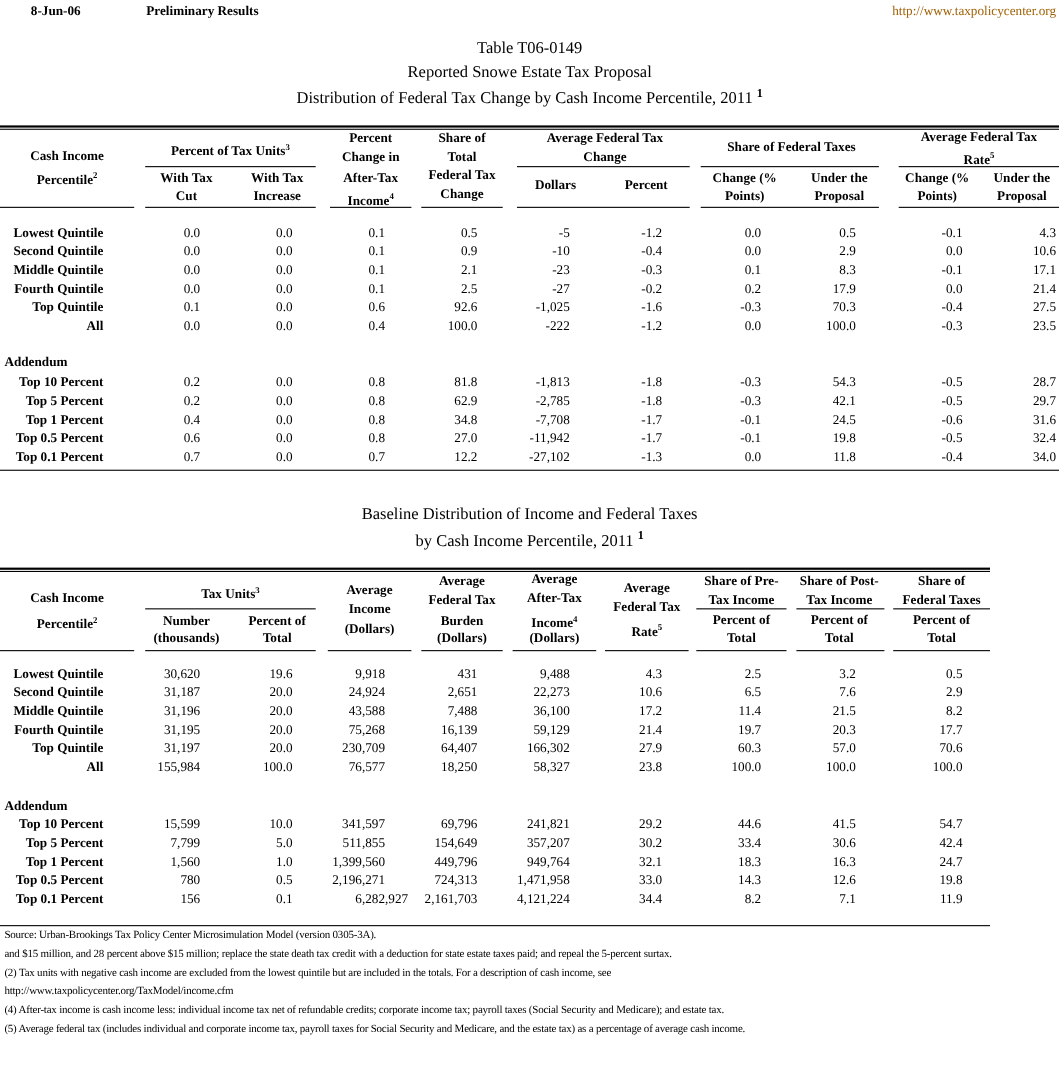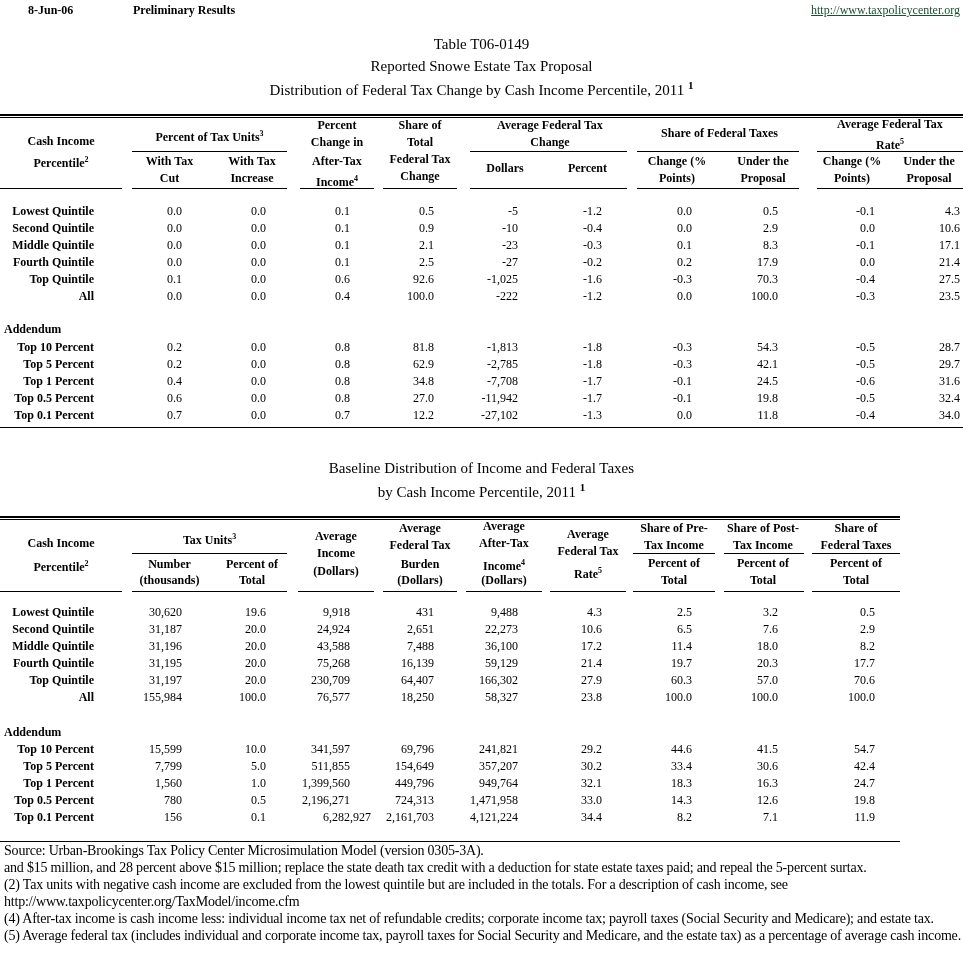--- a/index.html
+++ b/index.html
@@ -5,38 +5,38 @@
   * { box-sizing: border-box; margin: 0; padding: 0; }
   body {
     width: 963px; height: 979px; background: #ffffff; color: #000;
     font-family: "Liberation Serif", "DejaVu Serif", serif;
     position: relative; overflow: hidden;
   }
   .abs { position: absolute; }
   .topbar { font-size: 12px; font-weight: bold; top: 3px; }
   .topbar.date { left: 28px; }
   .topbar.prelim { left: 133px; }
-  .topbar.url { right: 3px; font-weight: normal; color: #14532d; text-decoration: underline; }
+  .topbar.url { right: 3px; font-weight: normal; color: #a16207; }
   .title { left: 0; width: 963px; text-align: center; font-size: 15px; font-weight: normal; }
   .title sup { font-size: 11px; font-weight: bold; vertical-align: 6px; }
 
   .hrule { position: absolute; height: 0; border-top: 1px solid #000; }
   .hdouble { position: absolute; height: 4px; border-top: 2px solid #000; border-bottom: 1px solid #000; }
 
   .hd { position: absolute; font-size: 12px; font-weight: bold; text-align: center; line-height: 17px; }
   .hd sup { font-size: 8px; vertical-align: 5px; }
   .hd2 { position: absolute; font-size: 12px; font-weight: bold; text-align: center; line-height: 17px; }
   .hd2 sup { font-size: 8px; vertical-align: 5px; }
 
   .row { position: absolute; left: 0; width: 963px; height: 17px; font-size: 12px; }
   .row span { position: absolute; top: 0; text-align: right; white-space: nowrap; }
   .row .lbl { font-weight: bold; left: 0; width: 94px; }
   .addendum { position: absolute; left: 4px; font-size: 12px; font-weight: bold; }
 
-  .notes { position: absolute; left: 4px; width: 960px; font-size: 14px; line-height: 17px; letter-spacing: -0.2px; }
+  .notes { position: absolute; left: 4px; width: 960px; font-size: 10px; line-height: 17px; letter-spacing: -0.2px; }
   .notes div { white-space: nowrap; }
 </style>
 </head>
 <body>
 
 <div class="abs topbar date">8-Jun-06</div>
 <div class="abs topbar prelim">Preliminary Results</div>
 <a class="abs topbar url">http://www.taxpolicycenter.org</a>
 
 <div class="abs title" style="top:36px;">Table T06-0149</div>
@@ -334,21 +334,21 @@
     </div>
     <div class="row" style="top: 639px;">
       <span class="lbl">Middle Quintile</span>
       <span style="right: 781px;">31,196</span>
       <span style="right: 697px;">20.0</span>
       <span style="right: 613px;">43,588</span>
       <span style="right: 529px;">7,488</span>
       <span style="right: 445px;">36,100</span>
       <span style="right: 361px; text-align: center;">17.2</span>
       <span style="right: 271px;">11.4</span>
-      <span style="right: 185px;">18.0</span>
+      <span style="right: 185px;">21.5</span>
       <span style="right: 88px;">8.2</span>
     </div>
     <div class="row" style="top: 656px;">
       <span class="lbl">Fourth Quintile</span>
       <span style="right: 781px;">31,195</span>
       <span style="right: 697px;">20.0</span>
       <span style="right: 613px;">75,268</span>
       <span style="right: 529px;">16,139</span>
       <span style="right: 445px;">59,129</span>
       <span style="right: 361px;">21.4</span>

